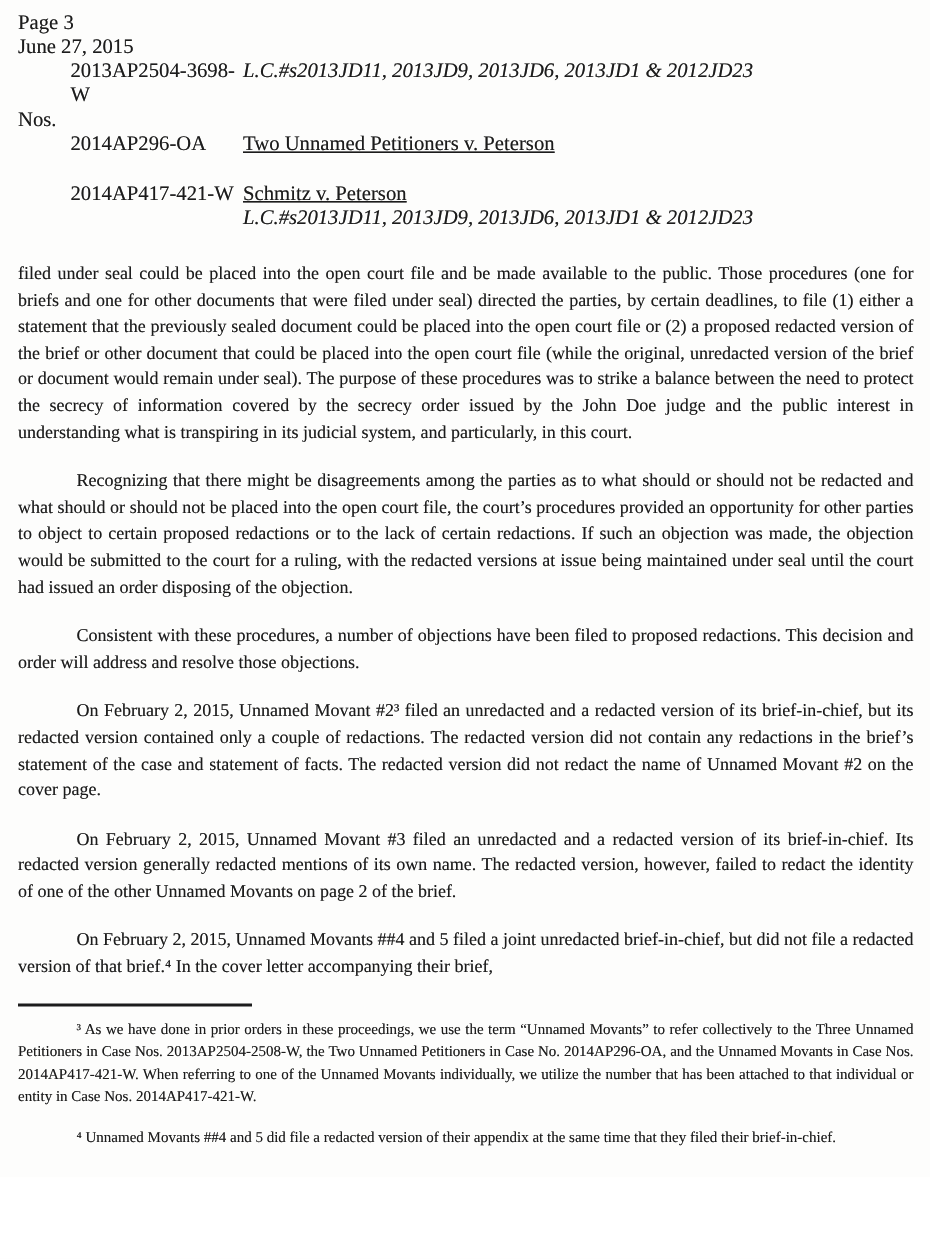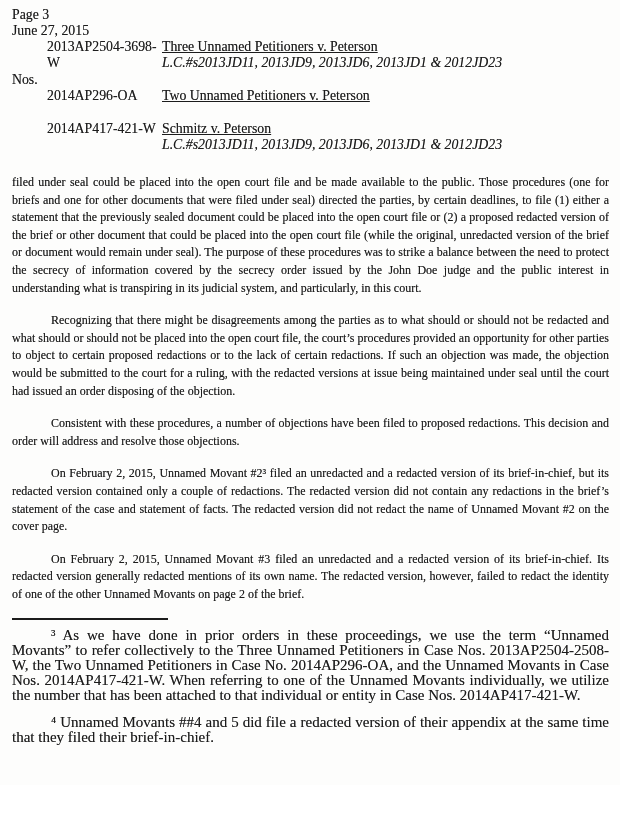--- a/index.html
+++ b/index.html
@@ -39,40 +39,39 @@
   
   .footnote-area { margin-top: 0; }
   .fn-separator {
     width: 156px;
     height: 0;
     border-top: 2px solid #1c1c1c;
     margin: 10px 0 8px 0;
   }
   .footnote {
     margin: 0 0 12px 0;
-    font-size: 15px;
+    font-size: 10px;
     line-height: 15px;
     text-align: justify;
     text-indent: 39px;
   }
 </style>
 </head>
 <body>
 
 <div class="page">
 
   <div class="doc-header">
     <div class="hdr-line">Page 3</div>
     <div class="hdr-line">June 27, 2015</div>
 
     <div class="case-row">
       <span class="nos-col">Nos.</span>
       <span class="num-col">2013AP2504-3698-W</span>
       <span class="detail-col">
-        <span class="case-name">Three Unnamed Petitioners v. Peterson</span>
         <span class="case-lc">L.C.#s2013JD11, 2013JD9, 2013JD6, 2013JD1 &amp; 2012JD23</span>
       </span>
     </div>
 
     <div class="case-row">
       <span class="nos-col"></span>
       <span class="num-col">2014AP296-OA</span>
       <span class="detail-col">
         <span class="case-name">Two Unnamed Petitioners v. Peterson</span>
       </span>
@@ -87,20 +86,21 @@
       </span>
     </div>
   </div>
 
   <div class="doc-body">
     <p class="para">filed under seal could be placed into the open court file and be made available to the public. Those procedures (one for briefs and one for other documents that were filed under seal) directed the parties, by certain deadlines, to file (1) either a statement that the previously sealed document could be placed into the open court file or (2) a proposed redacted version of the brief or other document that could be placed into the open court file (while the original, unredacted version of the brief or document would remain under seal). The purpose of these procedures was to strike a balance between the need to protect the secrecy of information covered by the secrecy order issued by the John Doe judge and the public interest in understanding what is transpiring in its judicial system, and particularly, in this court.</p>
     <p class="para indent">Recognizing that there might be disagreements among the parties as to what should or should not be redacted and what should or should not be placed into the open court file, the court’s procedures provided an opportunity for other parties to object to certain proposed redactions or to the lack of certain redactions. If such an objection was made, the objection would be submitted to the court for a ruling, with the redacted versions at issue being maintained under seal until the court had issued an order disposing of the objection.</p>
     <p class="para indent">Consistent with these procedures, a number of objections have been filed to proposed redactions. This decision and order will address and resolve those objections.</p>
     <p class="para indent">On February 2, 2015, Unnamed Movant #2³ filed an unredacted and a redacted version of its brief-in-chief, but its redacted version contained only a couple of redactions. The redacted version did not contain any redactions in the brief’s statement of the case and statement of facts. The redacted version did not redact the name of Unnamed Movant #2 on the cover page.</p>
     <p class="para indent">On February 2, 2015, Unnamed Movant #3 filed an unredacted and a redacted version of its brief-in-chief. Its redacted version generally redacted mentions of its own name. The redacted version, however, failed to redact the identity of one of the other Unnamed Movants on page 2 of the brief.</p>
+    <p class="para indent">On February 2, 2015, Unnamed Movants ##4 and 5 filed a joint unredacted brief-in-chief, but did not file a redacted version of that brief.⁴ In the cover letter accompanying their brief,</p>
   </div>
 
   <div class="footnote-area">
     <div class="fn-separator"></div>
     <p class="footnote">³ As we have done in prior orders in these proceedings, we use the term “Unnamed Movants” to refer collectively to the Three Unnamed Petitioners in Case Nos. 2013AP2504-2508-W, the Two Unnamed Petitioners in Case No. 2014AP296-OA, and the Unnamed Movants in Case Nos. 2014AP417-421-W. When referring to one of the Unnamed Movants individually, we utilize the number that has been attached to that individual or entity in Case Nos. 2014AP417-421-W.</p>
     <p class="footnote">⁴ Unnamed Movants ##4 and 5 did file a redacted version of their appendix at the same time that they filed their brief-in-chief.</p>
   </div>
 
 </div>
 

